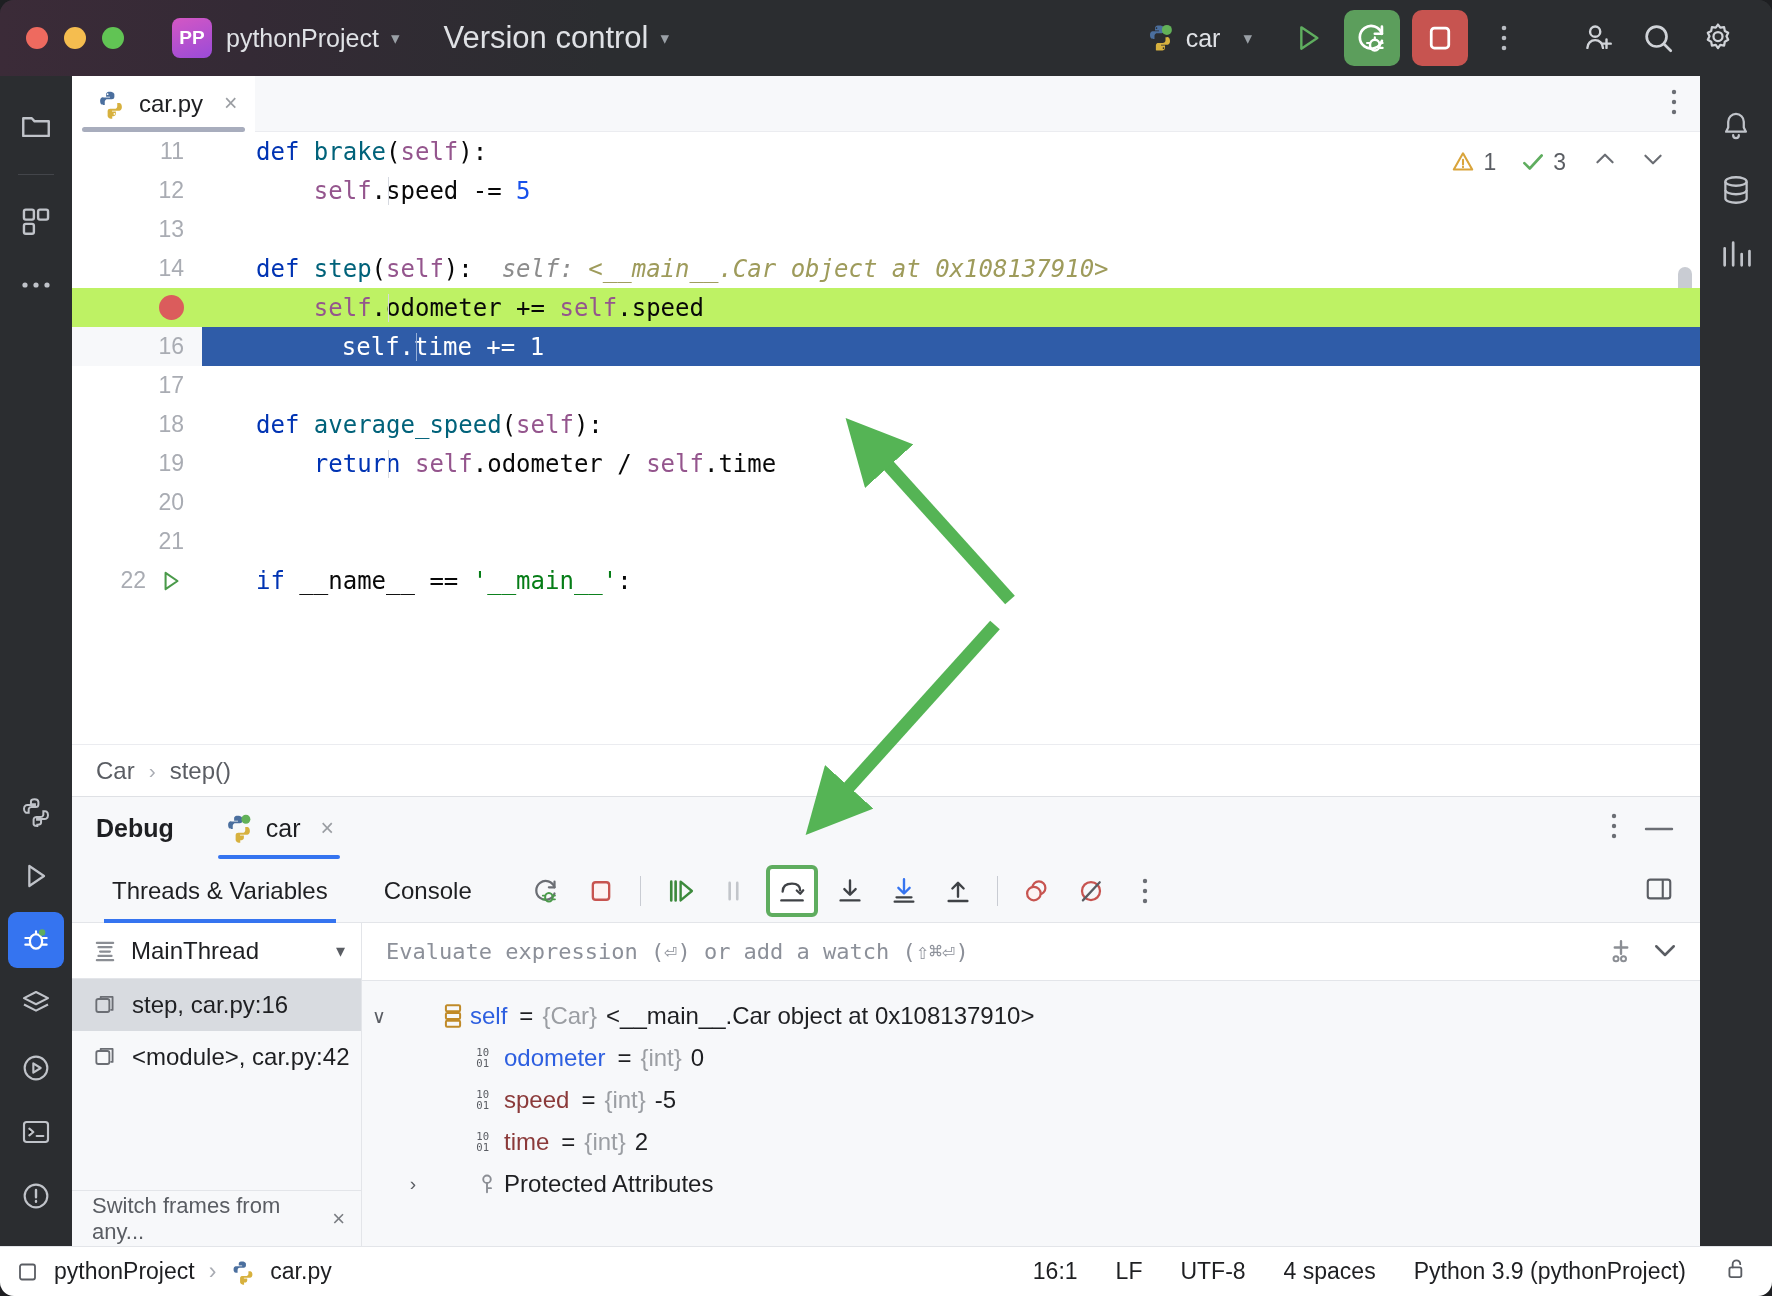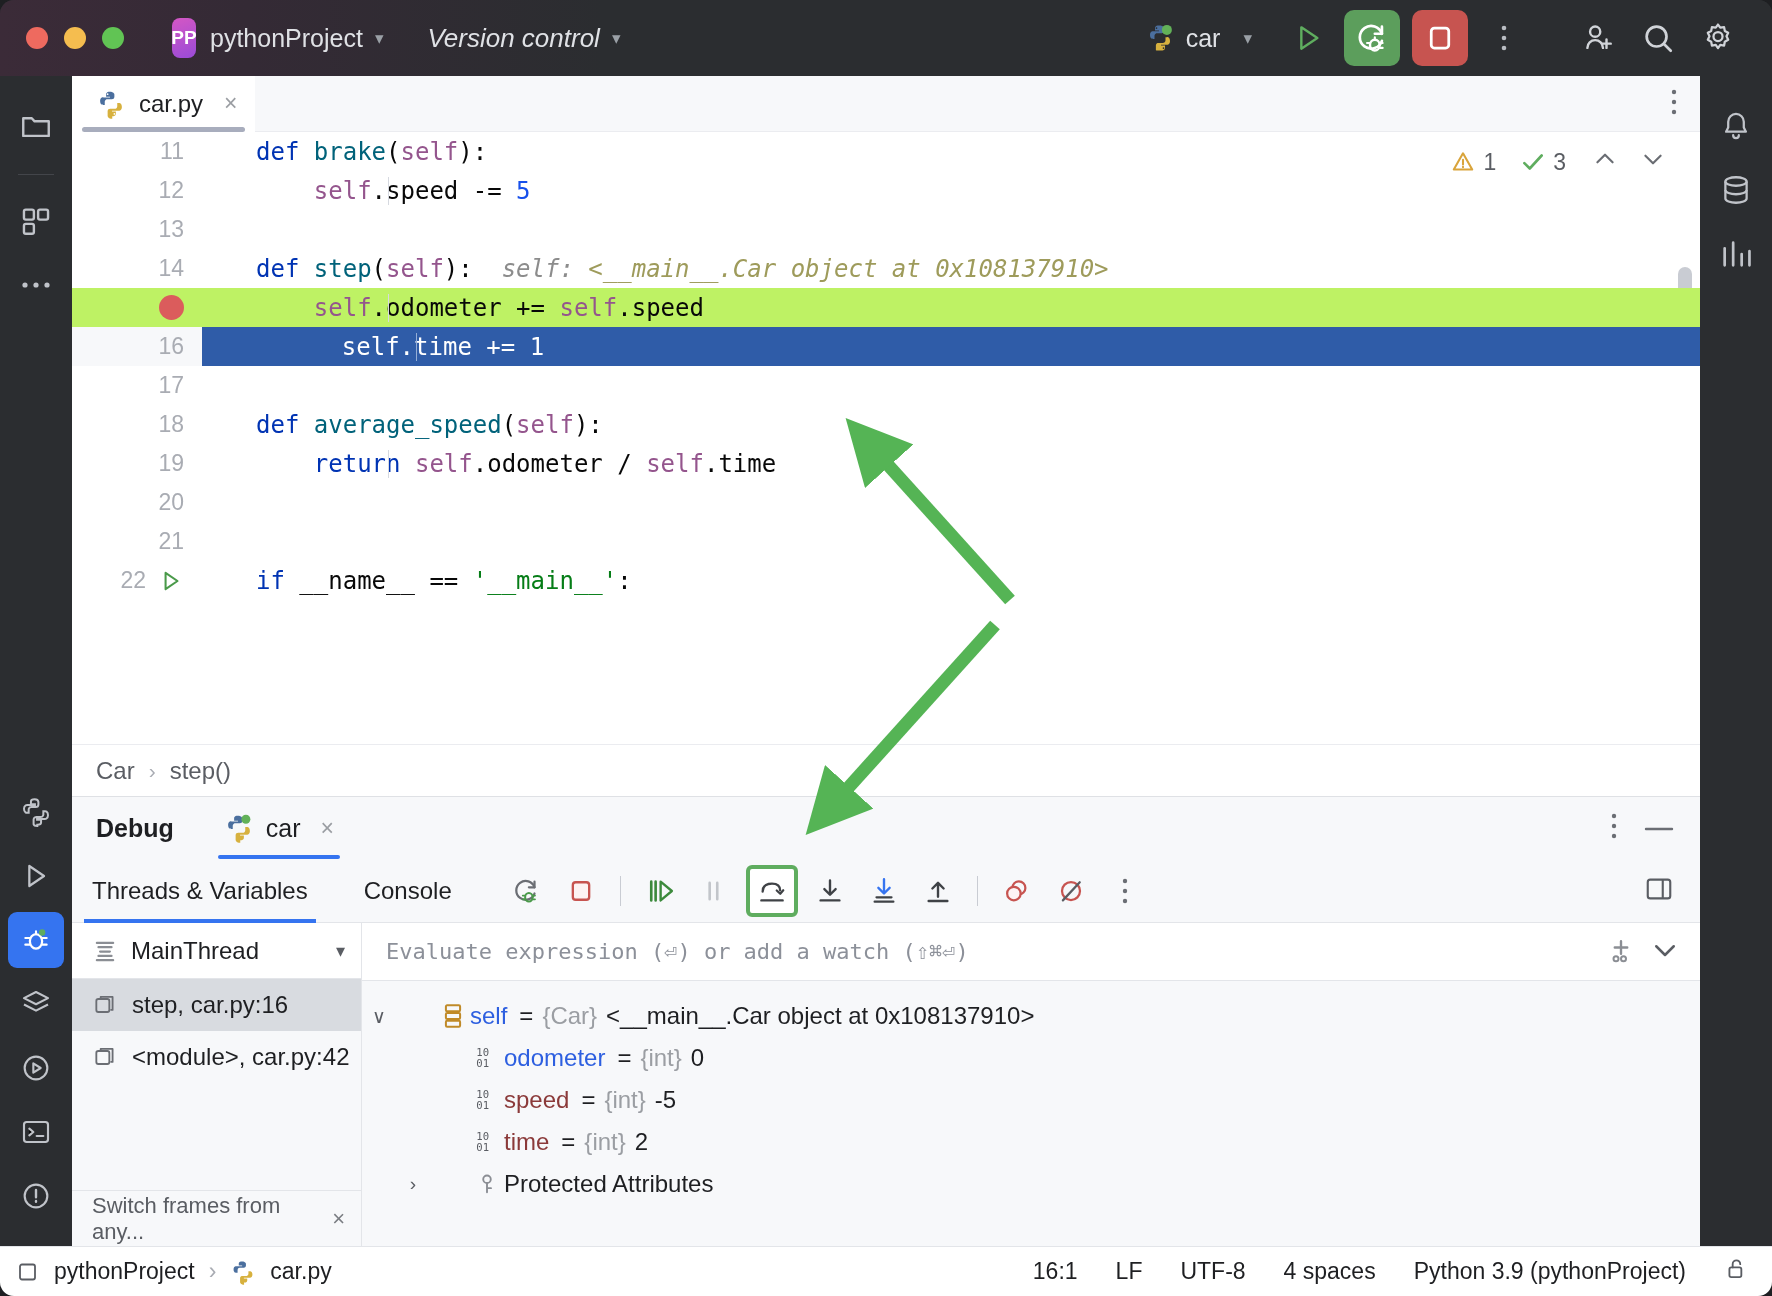--- a/index.html
+++ b/index.html
@@ -22,29 +22,29 @@
     background: linear-gradient(90deg,#3b2b38 0%, #342a35 14%, #2b2d30 34%, #2b2d30 100%);
     display: flex; align-items: center;
   }
   .traffic { display: flex; gap: 16px; margin-left: 26px; }
   .dot { width: 22px; height: 22px; border-radius: 50%; }
   .dot.red { background: #ee6a5f; }
   .dot.yellow { background: #f5bd4f; }
   .dot.green { background: #61c454; }
 
   .proj-badge {
-    width: 24px; height: 40px; border-radius: 8px;
+    width: 40px; height: 40px; border-radius: 8px;
     background: linear-gradient(160deg,#d457c4 0%, #9a4bd8 100%);
     color: #fff; font-size: 19px; font-weight: bold;
     display: flex; align-items: center; justify-content: center;
     margin-left: 48px;
   }
   .proj-name { color: #dfe1e5; font-size: 25px; margin-left: 14px; }
   .chev { color: #9aa0a6; font-size: 17px; margin-left: 12px; }
-  .vcs { color: #dfe1e5; font-size: 26px; margin-left: 44px; font-style: italic; }
+  .vcs { color: #dfe1e5; font-size: 31px; margin-left: 44px; }
 
   .tb-right { margin-left: auto; display: flex; align-items: center; gap: 0; padding-right: 24px; }
   .runcfg { display: flex; align-items: center; gap: 11px; margin-right: 26px; }
   .runcfg .label { color: #dfe1e5; font-size: 25px; }
   .tb-btn {
     width: 48px; height: 48px; border-radius: 8px;
     display: flex; align-items: center; justify-content: center;
     margin: 0 6px;
   }
   .tb-btn.green-active { background: #5c9e5c; width: 56px; height: 56px; border-radius: 10px; }
@@ -164,21 +164,21 @@
   }
   .dbg-sess .nm { font-size: 25px; color: #1e1f22; }
   .dbg-sess .x { color: #9b9ea3; font-size: 23px; margin-left: 8px; }
   .dbg-sess::after {
     content: ''; position: absolute; left: 0; right: 0; bottom: 0; height: 4px;
     background: #3574f0; border-radius: 2px;
   }
   .dbg-head-right { margin-left: auto; display: flex; align-items: center; gap: 26px; padding-right: 26px; }
 
   .dbg-toolbar {
-    height: 64px; display: flex; padding-left: 16px;
+    height: 64px; display: flex; padding-left: 36px;
     border-bottom: 1px solid #e3e5e9; position: relative;
   }
   .dtab { font-size: 24px; color: #1e1f22; height: 64px; display: flex; align-items: center; padding: 0 4px; position: relative; }
   .dtab.active::after {
     content: ''; position: absolute; left: -4px; right: -4px; bottom: 0; height: 4px; background: #3574f0;
   }
   .dtab.second { margin-left: 48px; }
   .dbg-icons { display: flex; align-items: center; gap: 0; margin-left: 44px; }
   .dicon { width: 44px; height: 44px; display: flex; align-items: center; justify-content: center; margin: 0 5px; border-radius: 6px; }
   .dicon.highlight { border: 4px solid #5fad5f; background: #fff; width: 52px; height: 52px; }

